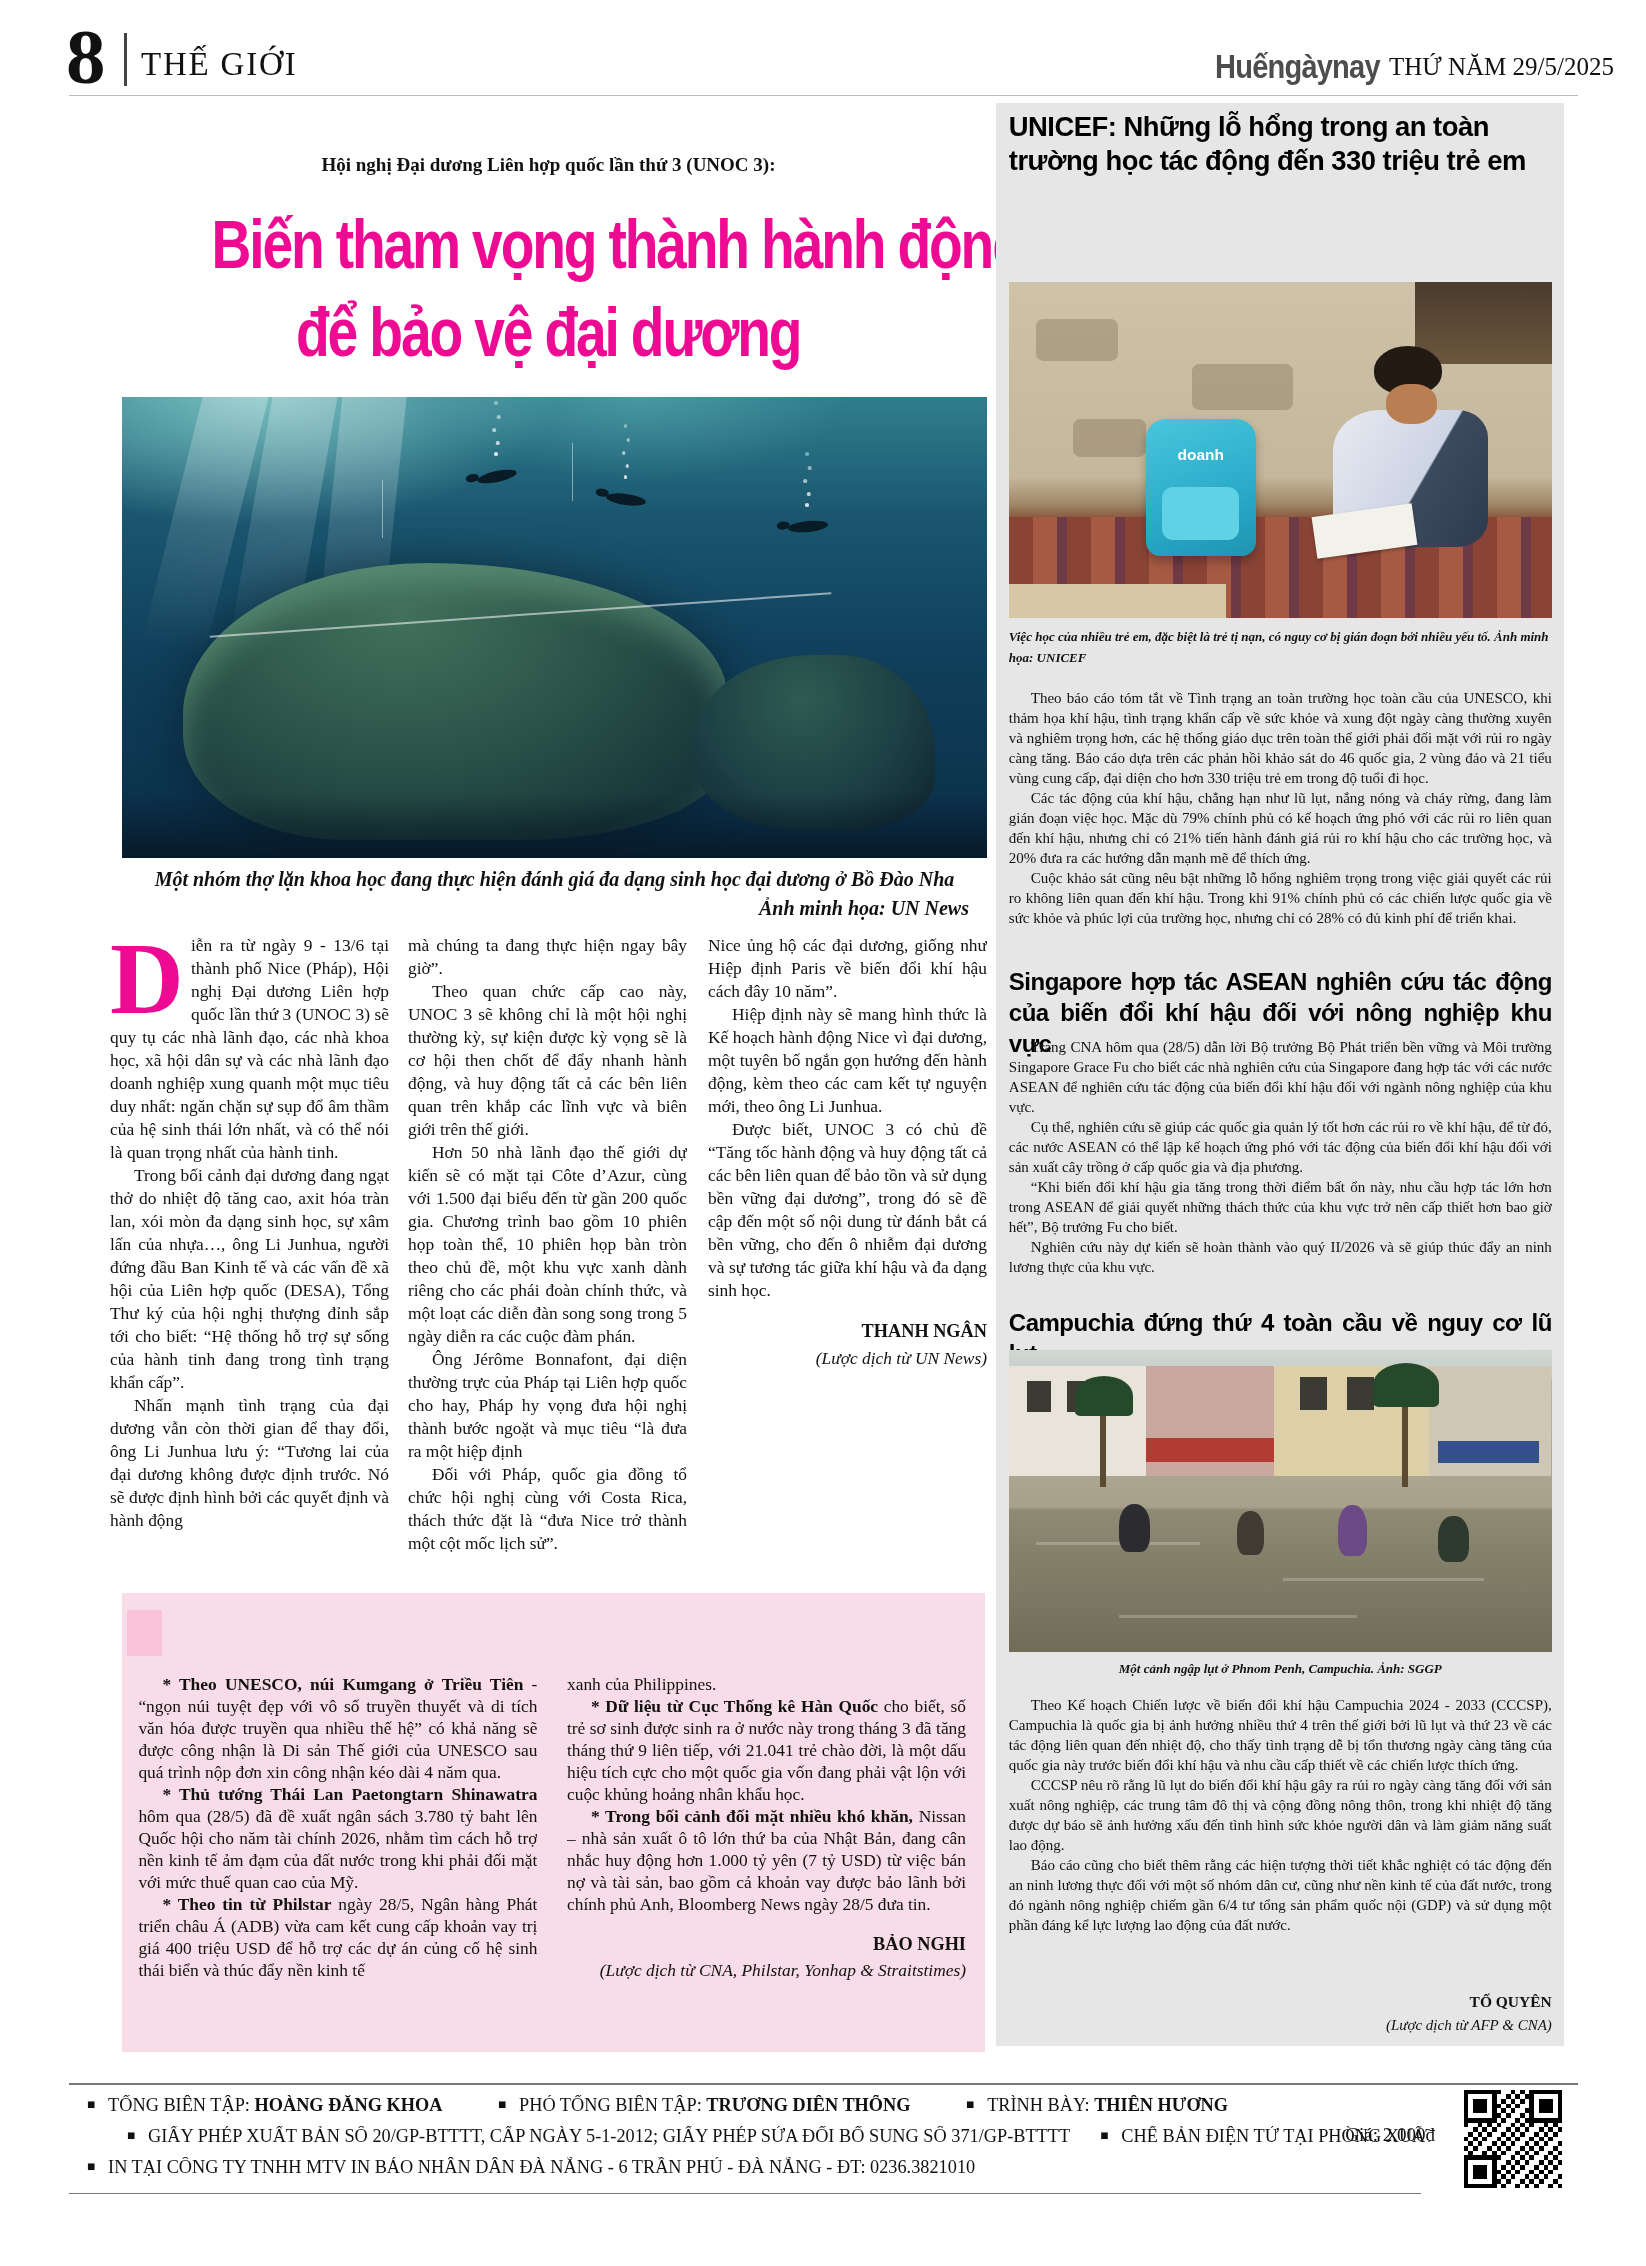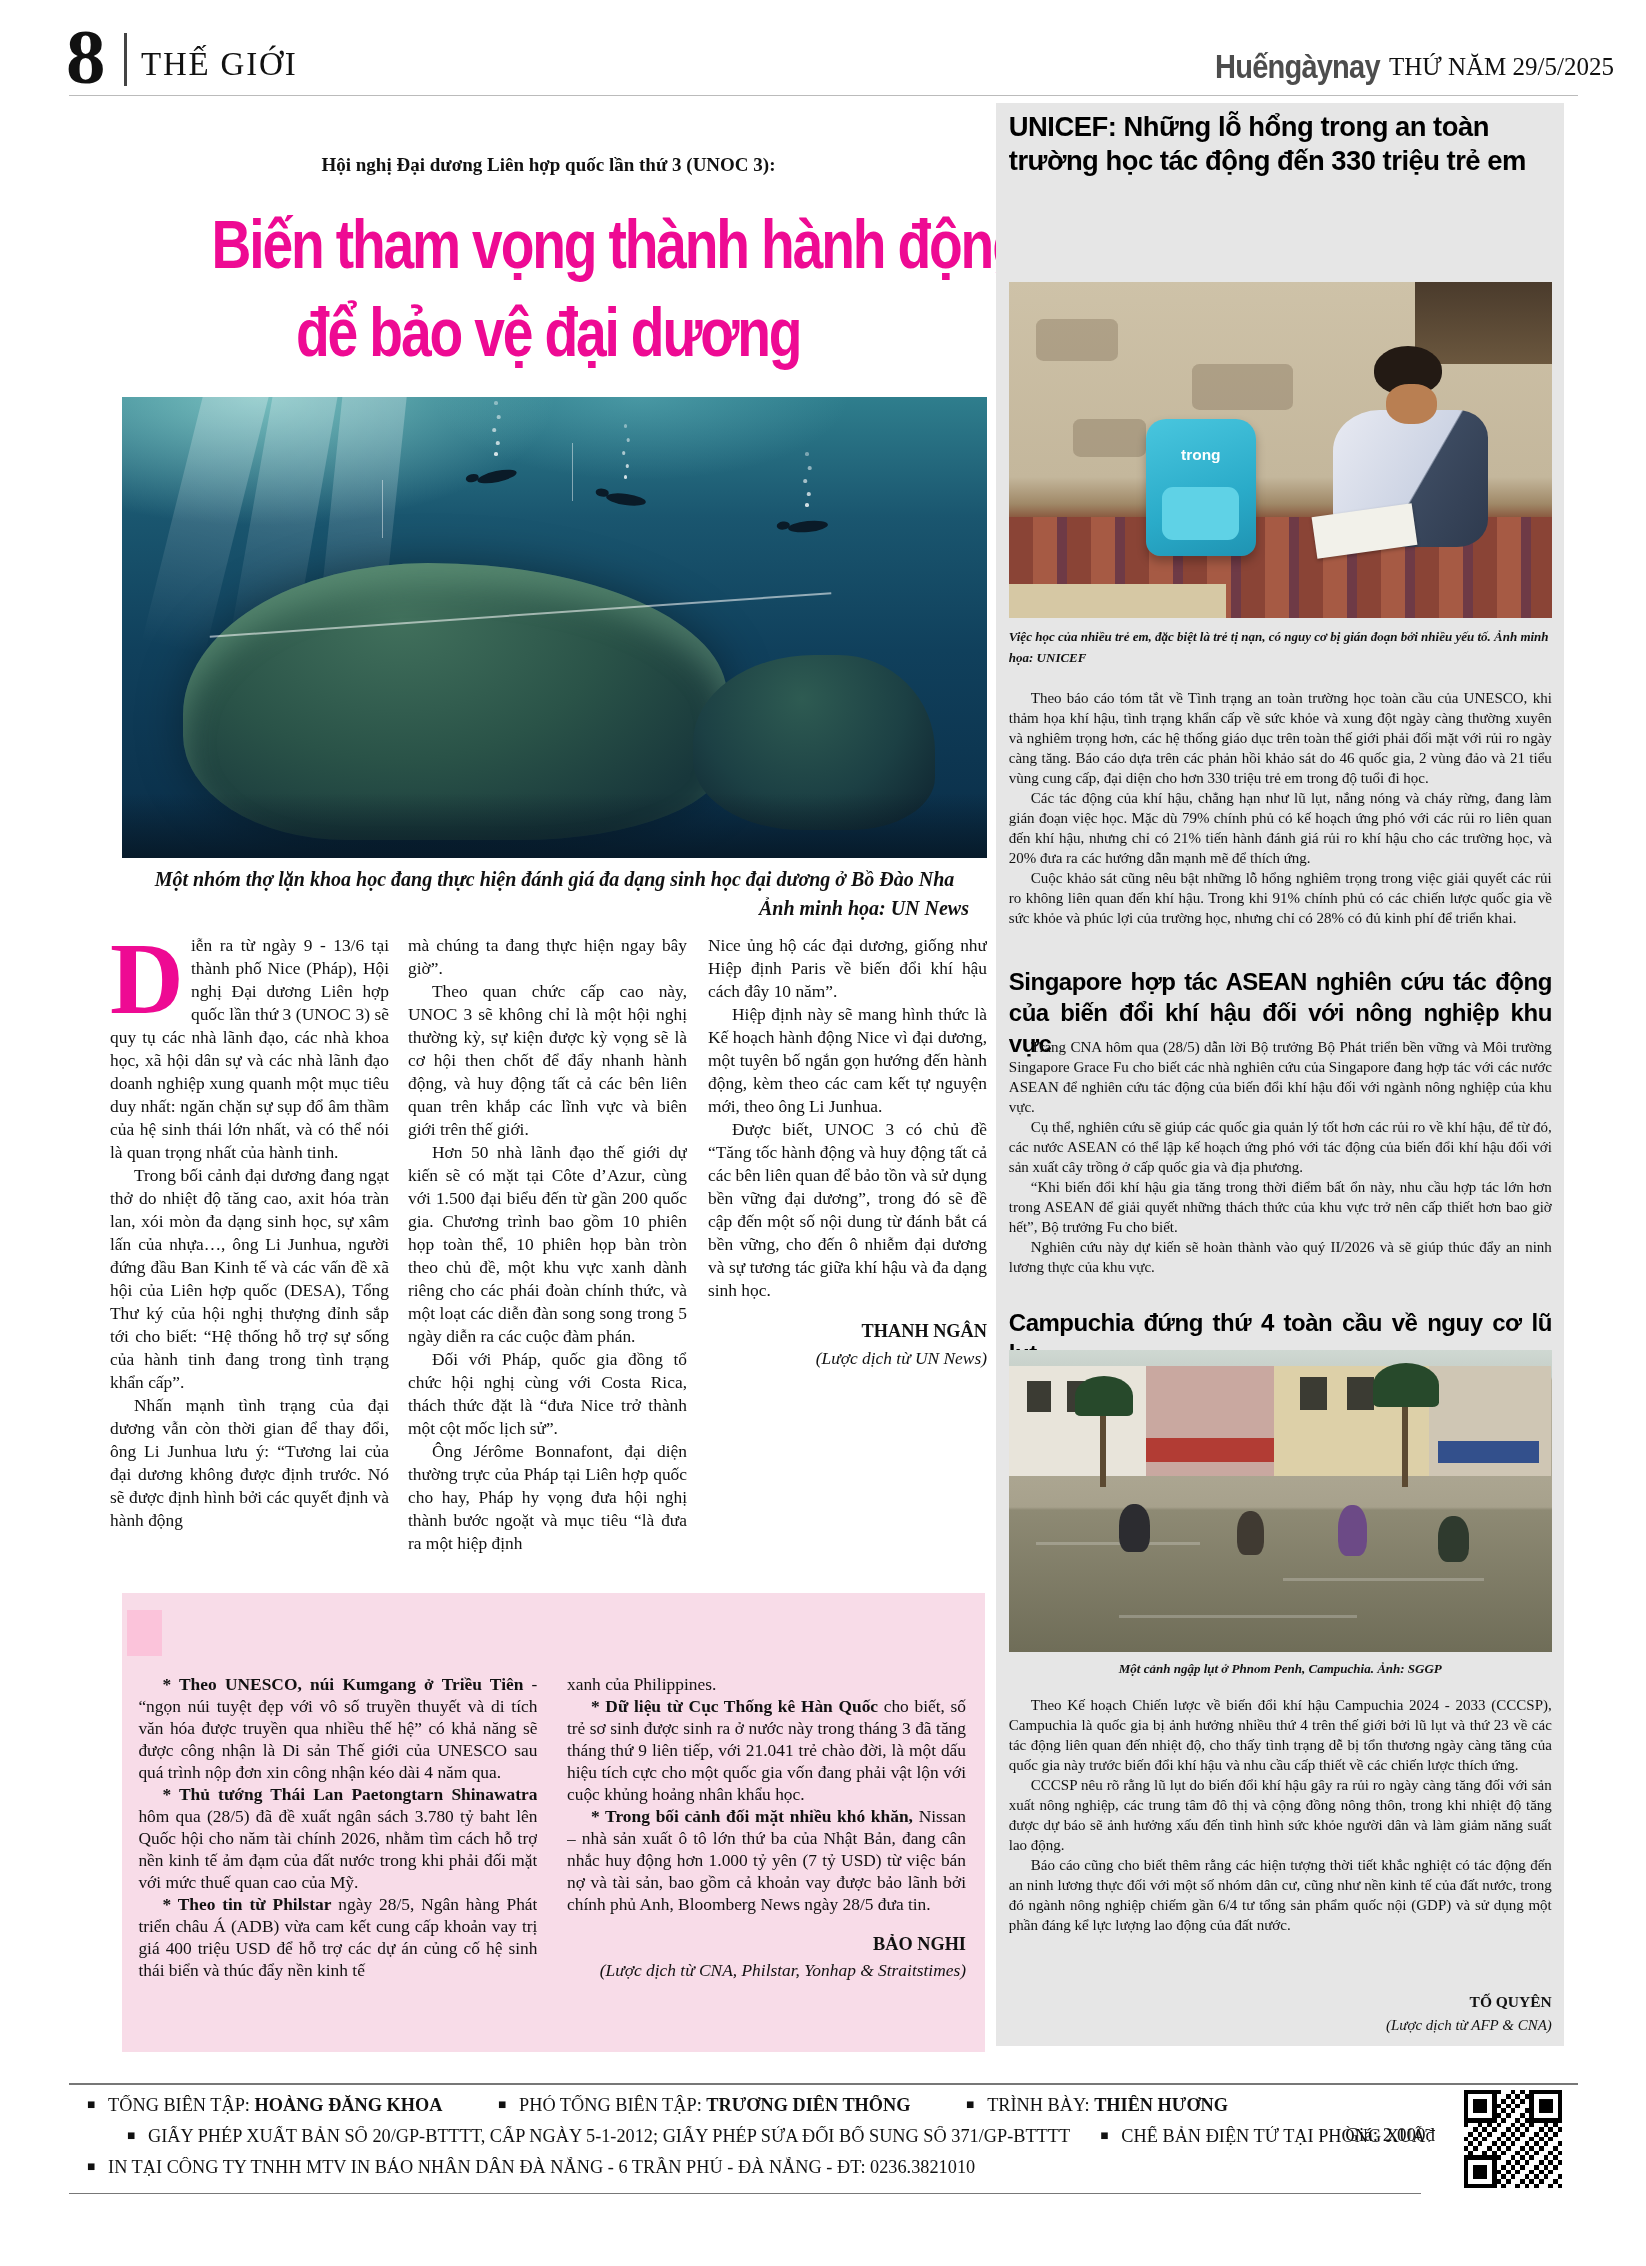--- a/index.html
+++ b/index.html
@@ -160,22 +160,22 @@
 
   <div class="abs bodycol" style="left:110px;">
     <p class="noind"><span class="dropcap">D</span><span>iễn ra từ ngày 9 - 13/6 tại thành phố Nice (Pháp), Hội nghị Đại dương Liên hợp quốc lần thứ 3 (UNOC 3) sẽ quy tụ các nhà lãnh đạo, các nhà khoa học, xã hội dân sự và các nhà lãnh đạo doanh nghiệp xung quanh một mục tiêu duy nhất: ngăn chặn sự sụp đổ âm thầm của hệ sinh thái lớn nhất, và có thể nói là quan trọng nhất của hành tinh.</span></p>
     <p>Trong bối cảnh đại dương đang ngạt thở do nhiệt độ tăng cao, axit hóa tràn lan, xói mòn đa dạng sinh học, sự xâm lấn của nhựa…, ông Li Junhua, người đứng đầu Ban Kinh tế và các vấn đề xã hội của Liên hợp quốc (DESA), Tổng Thư ký của hội nghị thượng đỉnh sắp tới cho biết: “Hệ thống hỗ trợ sự sống của hành tinh đang trong tình trạng khẩn cấp”.</p>
     <p>Nhấn mạnh tình trạng của đại dương vẫn còn thời gian để thay đổi, ông Li Junhua lưu ý: “Tương lai của đại dương không được định trước. Nó sẽ được định hình bởi các quyết định và hành động</p>
   </div>
   <div class="abs bodycol" style="left:408px;">
     <p class="noind">mà chúng ta đang thực hiện ngay bây giờ”.</p>
     <p>Theo quan chức cấp cao này, UNOC 3 sẽ không chỉ là một hội nghị thường kỳ, sự kiện được kỳ vọng sẽ là cơ hội then chốt để đẩy nhanh hành động, và huy động tất cả các bên liên quan trên khắp các lĩnh vực và biên giới trên thế giới.</p>
     <p>Hơn 50 nhà lãnh đạo thế giới dự kiến sẽ có mặt tại Côte d’Azur, cùng với 1.500 đại biểu đến từ gần 200 quốc gia. Chương trình bao gồm 10 phiên họp toàn thể, 10 phiên họp bàn tròn theo chủ đề, một khu vực xanh dành riêng cho các phái đoàn chính thức, và một loạt các diễn đàn song song trong 5 ngày diễn ra các cuộc đàm phán.</p>
+    <p>Ông Jérôme Bonnafont, đại diện thường trực của Pháp tại Liên hợp quốc cho hay, Pháp hy vọng đưa hội nghị thành bước ngoặt và mục tiêu “là đưa ra một hiệp định</p>
     <p>Đối với Pháp, quốc gia đồng tổ chức hội nghị cùng với Costa Rica, thách thức đặt là “đưa Nice trở thành một cột mốc lịch sử”.</p>
-    <p>Ông Jérôme Bonnafont, đại diện thường trực của Pháp tại Liên hợp quốc cho hay, Pháp hy vọng đưa hội nghị thành bước ngoặt và mục tiêu “là đưa ra một hiệp định</p>
   </div>
   <div class="abs bodycol" style="left:708px;">
     <p class="noind">Nice ủng hộ các đại dương, giống như Hiệp định Paris về biến đổi khí hậu cách đây 10 năm”.</p>
     <p>Hiệp định này sẽ mang hình thức là Kế hoạch hành động Nice vì đại dương, một tuyên bố ngắn gọn hướng đến hành động, kèm theo các cam kết tự nguyện mới, theo ông Li Junhua.</p>
     <p>Được biết, UNOC 3 có chủ đề “Tăng tốc hành động và huy động tất cả các bên liên quan để bảo tồn và sử dụng bền vững đại dương”, trong đó sẽ đề cập đến một số nội dung từ đánh bắt cá bền vững, cho đến ô nhiễm đại dương và sự tương tác giữa khí hậu và đa dạng sinh học.</p>
     <div class="byl">THANH NGÂN</div>
     <div class="byl-src">(Lược dịch từ UN News)</div>
   </div>
 
   <div class="abs dn-panel">
@@ -203,21 +203,21 @@
       <div class="abs uni-stone" style="left:27.4px;top:37px;width:82px;height:42px;"></div>
       <div class="abs uni-stone" style="left:183px;top:82px;width:101px;height:46px;"></div>
       <div class="abs uni-stone" style="left:64px;top:137px;width:73px;height:38px;"></div>
       <div class="abs uni-rug"></div>
       <div class="abs uni-rug-edge"></div>
       <div class="abs uni-boy-body"></div>
       <div class="abs uni-boy-hair"></div>
       <div class="abs uni-boy-face"></div>
       <div class="abs uni-notebook"></div>
       <div class="abs uni-bag">
-        <div class="abs uni-bag-text">trong</div>
+        <div class="abs uni-bag-text">doanh</div>
         <div class="abs uni-bag-pocket"></div>
       </div>
     </div>
 
     <div class="abs side-cap" style="top:523px;">Việc học của nhiều trẻ em, đặc biệt là trẻ tị nạn, có nguy cơ bị gián đoạn bởi nhiều yếu tố. Ảnh minh họa: UNICEF</div>
 
     <div class="abs side-body" style="top:585px;height:378px;">
       <p>Theo báo cáo tóm tắt về Tình trạng an toàn trường học toàn cầu của UNESCO, khi thảm họa khí hậu, tình trạng khẩn cấp về sức khỏe và xung đột ngày càng thường xuyên và nghiêm trọng hơn, các hệ thống giáo dục trên toàn thế giới phải đối mặt với rủi ro ngày càng tăng. Báo cáo dựa trên các phản hồi khảo sát do 46 quốc gia, 2 vùng đảo và 21 tiểu vùng cung cấp, đại diện cho hơn 330 triệu trẻ em trong độ tuổi đi học.</p>
       <p>Các tác động của khí hậu, chẳng hạn như lũ lụt, nắng nóng và cháy rừng, đang làm gián đoạn việc học. Mặc dù 79% chính phủ có kế hoạch ứng phó với các rủi ro liên quan đến khí hậu, nhưng chỉ có 21% tiến hành đánh giá rủi ro khí hậu cho các trường học, và 20% đưa ra các hướng dẫn mạnh mẽ để thích ứng.</p>
       <p>Cuộc khảo sát cũng nêu bật những lỗ hổng nghiêm trọng trong việc giải quyết các rủi ro không liên quan đến khí hậu. Trong khi 91% chính phủ có các chiến lược quốc gia về sức khỏe và phúc lợi của trường học, nhưng chỉ có 28% có đủ kinh phí để triển khai.</p>

